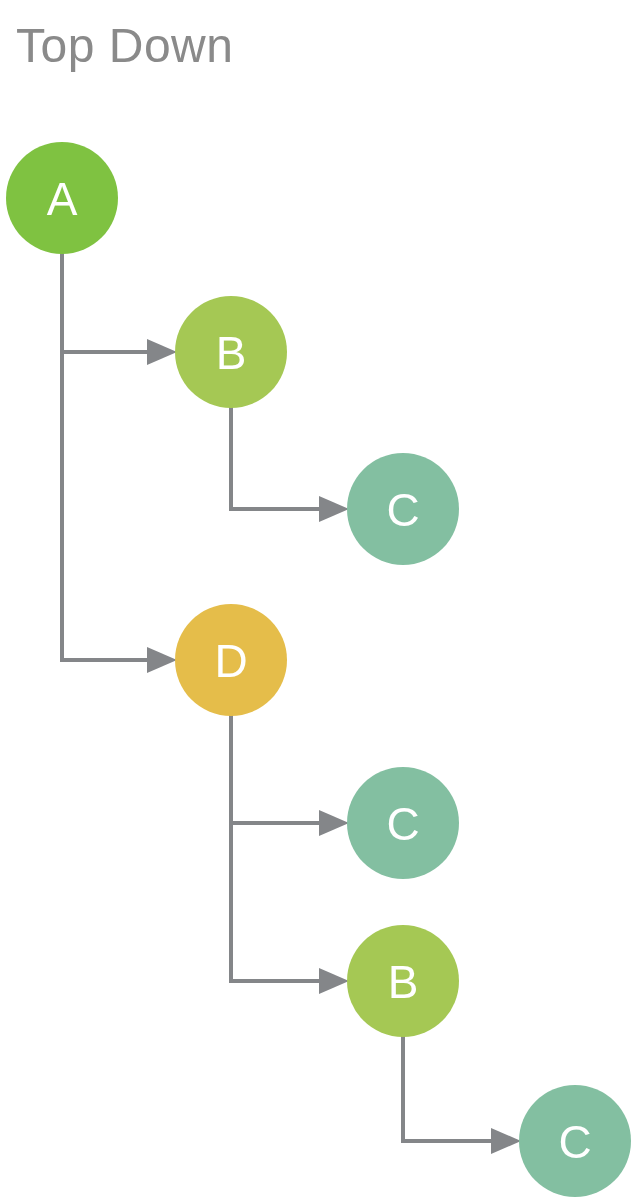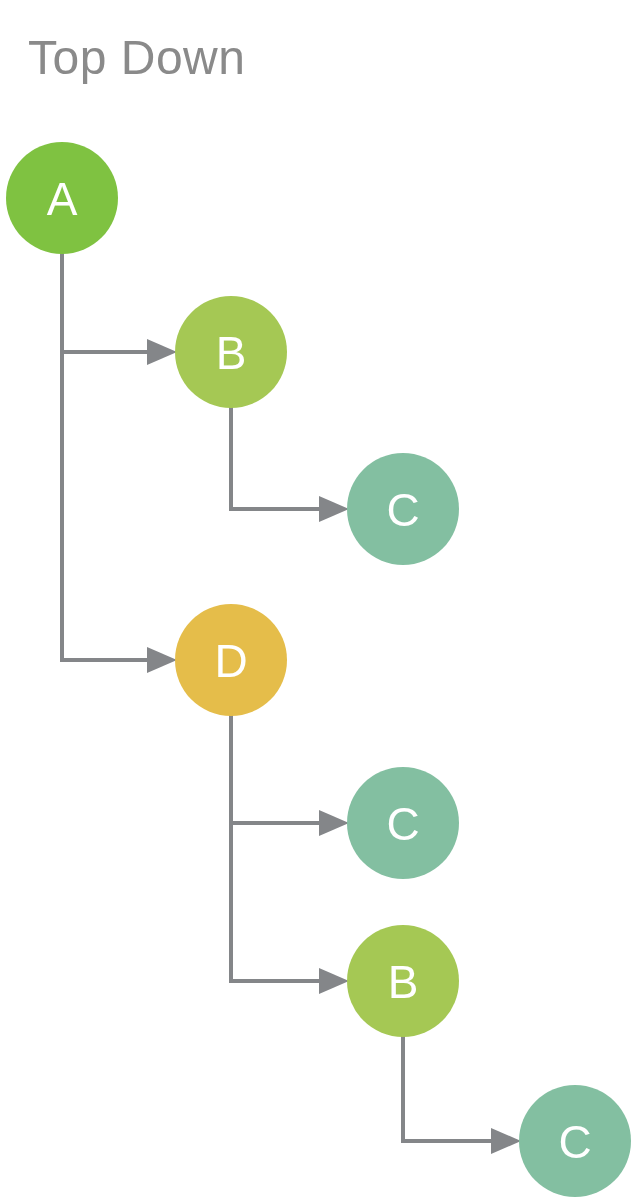--- a/index.html
+++ b/index.html
@@ -12,21 +12,21 @@
     position: relative;
     width: 638px;
     height: 1204px;
     background: #ffffff;
     overflow: hidden;
   }
   .diagram-title {
     position: absolute;
     top: 14px;
     left: 12px;
-    margin: 16px;
+    margin: 4px;
     font-size: 48px;
     font-weight: 300;
     letter-spacing: 0.5px;
     color: #8a8a8a;
     user-select: none;
   }
   .tree-svg {
     position: absolute;
     top: 0;
     left: 0;

